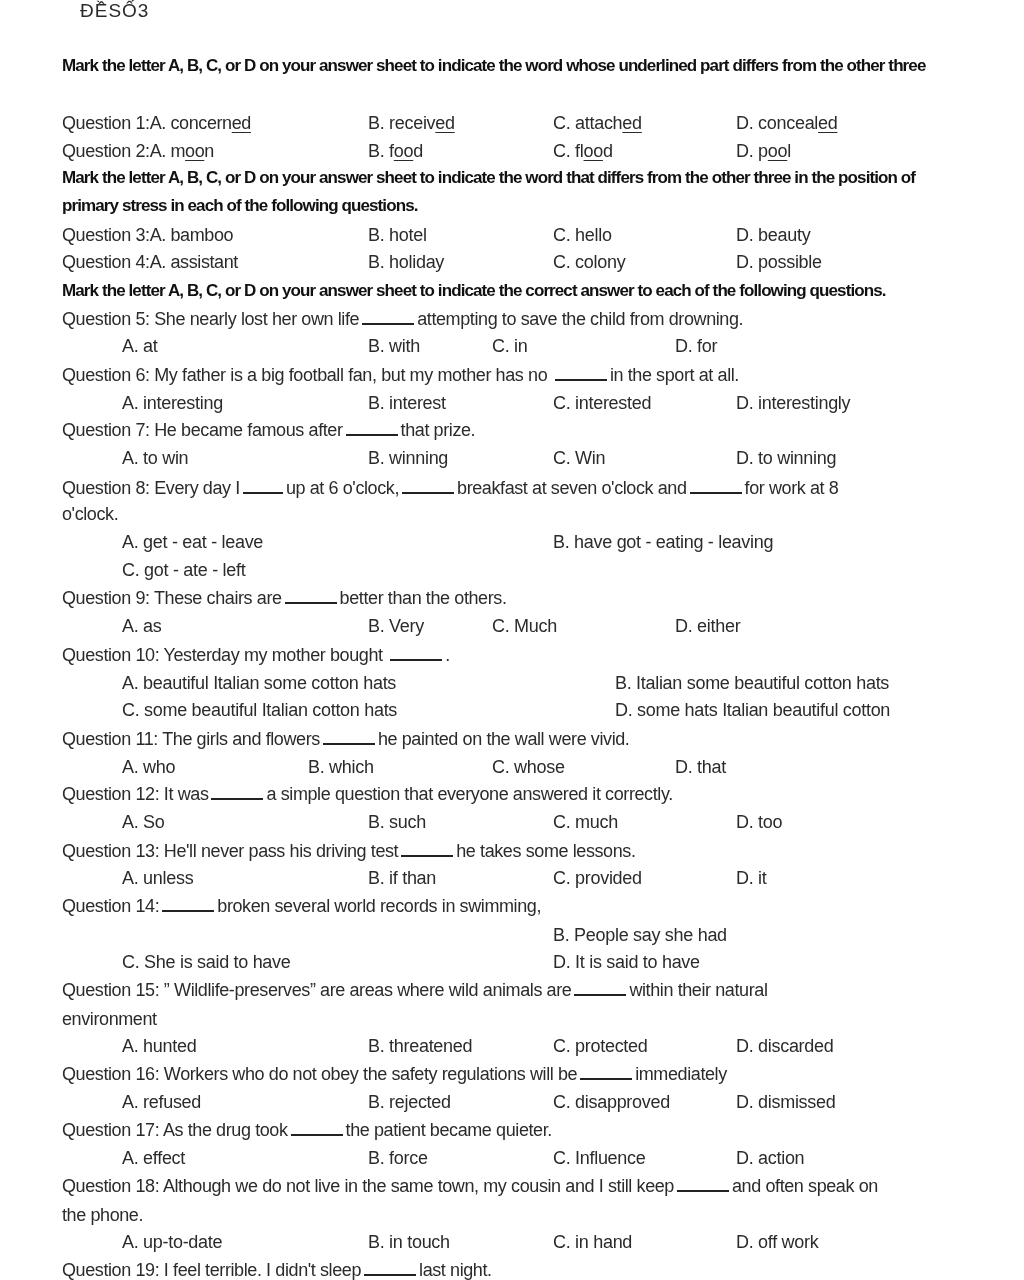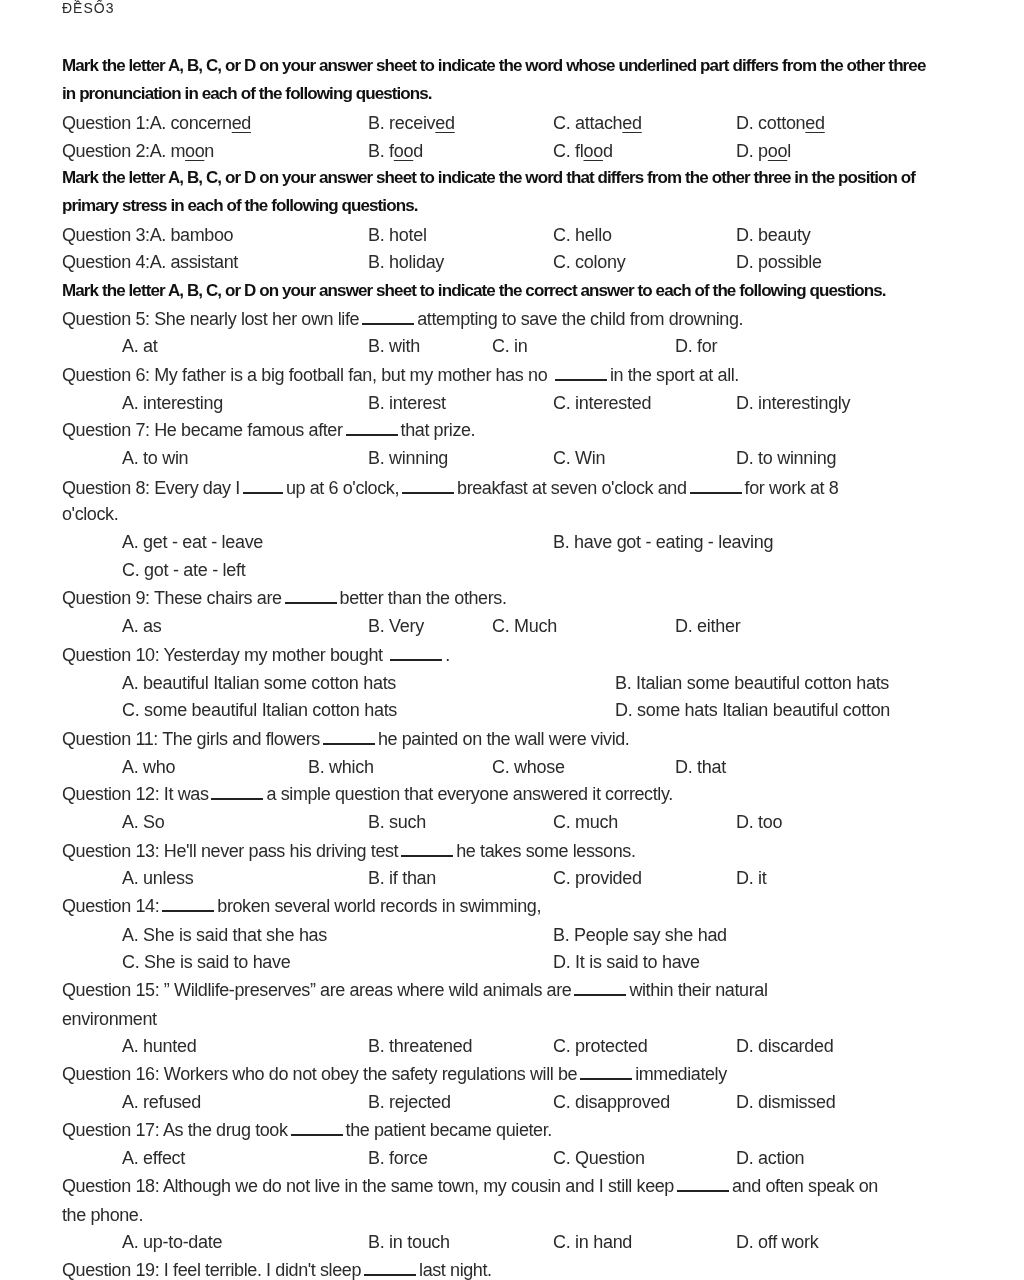--- a/index.html
+++ b/index.html
@@ -2,44 +2,43 @@
 <html><head>
 <meta charset="utf-8">
 <style>
   html, body { margin: 0; padding: 0; background: #ffffff; }
   body {
     width: 1024px; height: 1280px; overflow: hidden; position: relative;
     font-family: "Liberation Sans", "DejaVu Sans", sans-serif;
     color: #222222;
   }
   .doc { position: absolute; left: 0; top: 0; width: 1024px; height: 1280px; }
-  .title { position: absolute; left: 62px; top: 0px; font-size: 14px; letter-spacing: 1px; color: #2a2a2a; }
+  .title { position: absolute; left: 80px; top: 0px; font-size: 19px; letter-spacing: 1px; color: #2a2a2a; }
   .instr { position: absolute; left: 62px; font-size: 17px; font-weight: bold; letter-spacing: -0.9px; color: #111; line-height: 28px; white-space: nowrap; }
   .line { position: absolute; left: 62px; font-size: 18px; letter-spacing: -0.4px; color: #2b2b2b; white-space: nowrap; line-height: 26px; }
   .opt { position: absolute; font-size: 18px; letter-spacing: -0.3px; color: #2b2b2b; white-space: nowrap; line-height: 26px; }
   .blank { display: inline-block; width: 52px; border-bottom: 2px solid #222; height: 14px; margin: 0 3px; vertical-align: baseline; }
   .blank.short { width: 40px; }
   u { text-decoration: underline; text-underline-offset: 3px; }
 </style>
 </head>
 <body>
 
 <div class="doc">
 
   <div class="title">ĐỀSỐ3</div>
 
   <div class="instr" style="top:52px">Mark the letter A, B, C, or D on your answer sheet to indicate the word whose underlined part differs from the other three</div>
-  <div class="instr" style="top:80px">in pronunciation in each of the following questions.</div>
 
   <div class="line" style="top:110px">
     <span>Question 1:</span><span><span>A. concern</span><u>ed</u></span>
   </div>
   <div class="opt" style="top:110px;left:368px"><span>B. receiv</span><u>ed</u></div>
   <div class="opt" style="top:110px;left:553px"><span>C. attach</span><u>ed</u></div>
-  <div class="opt" style="top:110px;left:736px"><span>D. cotton</span><u>ed</u></div>
+  <div class="opt" style="top:110px;left:736px"><span>D. conceal</span><u>ed</u></div>
 
   <div class="line" style="top:138px">
     <span>Question 2:</span><span><span>A. m</span><u>oo</u><span>n</span></span>
   </div>
   <div class="opt" style="top:138px;left:368px"><span>B. f</span><u>oo</u><span>d</span></div>
   <div class="opt" style="top:138px;left:553px"><span>C. fl</span><u>oo</u><span>d</span></div>
   <div class="opt" style="top:138px;left:736px"><span>D. p</span><u>oo</u><span>l</span></div>
 
   <div class="instr" style="top:164px">Mark the letter A, B, C, or D on your answer sheet to indicate the word that differs from the other three in the position of</div>
   <div class="instr" style="top:192px">primary stress in each of the following questions.</div>
@@ -104,42 +103,41 @@
   <div class="opt" style="top:809px;left:553px">C. much</div>
   <div class="opt" style="top:809px;left:736px">D. too</div>
 
   <div class="line" style="top:838px"><span>Question 13: He'll never pass his driving test</span><span class="blank"></span><span>he takes some lessons.</span></div>
   <div class="opt" style="top:865px;left:122px">A. unless</div>
   <div class="opt" style="top:865px;left:368px">B. if than</div>
   <div class="opt" style="top:865px;left:553px">C. provided</div>
   <div class="opt" style="top:865px;left:736px">D. it</div>
 
   <div class="line" style="top:893px"><span>Question 14:</span><span class="blank"></span><span>broken several world records in swimming,</span></div>
-  <div class="opt" style="top:922px;left:122px">A. She is said that she has</div>
   <div class="opt" style="top:922px;left:553px">B. People say she had</div>
   <div class="opt" style="top:949px;left:122px">C. She is said to have</div>
   <div class="opt" style="top:949px;left:553px">D. It is said to have</div>
 
   <div class="line" style="top:977px"><span>Question 15: ” Wildlife-preserves” are areas where wild animals are</span><span class="blank"></span><span>within their natural</span></div>
   <div class="line" style="top:1006px">environment</div>
   <div class="opt" style="top:1033px;left:122px">A. hunted</div>
   <div class="opt" style="top:1033px;left:368px">B. threatened</div>
   <div class="opt" style="top:1033px;left:553px">C. protected</div>
   <div class="opt" style="top:1033px;left:736px">D. discarded</div>
 
   <div class="line" style="top:1061px"><span>Question 16: Workers who do not obey the safety regulations will be</span><span class="blank"></span><span>immediately</span></div>
   <div class="opt" style="top:1089px;left:122px">A. refused</div>
   <div class="opt" style="top:1089px;left:368px">B. rejected</div>
   <div class="opt" style="top:1089px;left:553px">C. disapproved</div>
   <div class="opt" style="top:1089px;left:736px">D. dismissed</div>
 
   <div class="line" style="top:1117px"><span>Question 17: As the drug took</span><span class="blank"></span><span>the patient became quieter.</span></div>
   <div class="opt" style="top:1145px;left:122px">A. effect</div>
   <div class="opt" style="top:1145px;left:368px">B. force</div>
-  <div class="opt" style="top:1145px;left:553px">C. Question</div>
+  <div class="opt" style="top:1145px;left:553px">C. Influence</div>
   <div class="opt" style="top:1145px;left:736px">D. action</div>
 
   <div class="line" style="top:1173px"><span>Question 18: Although we do not live in the same town, my cousin and I still keep</span><span class="blank"></span><span>and often speak on</span></div>
   <div class="line" style="top:1202px">the phone.</div>
   <div class="opt" style="top:1229px;left:122px">A. up-to-date</div>
   <div class="opt" style="top:1229px;left:368px">B. in touch</div>
   <div class="opt" style="top:1229px;left:553px">C. in hand</div>
   <div class="opt" style="top:1229px;left:736px">D. off work</div>
 
   <div class="line" style="top:1257px"><span>Question 19: I feel terrible. I didn't sleep</span><span class="blank"></span><span>last night.</span></div>

